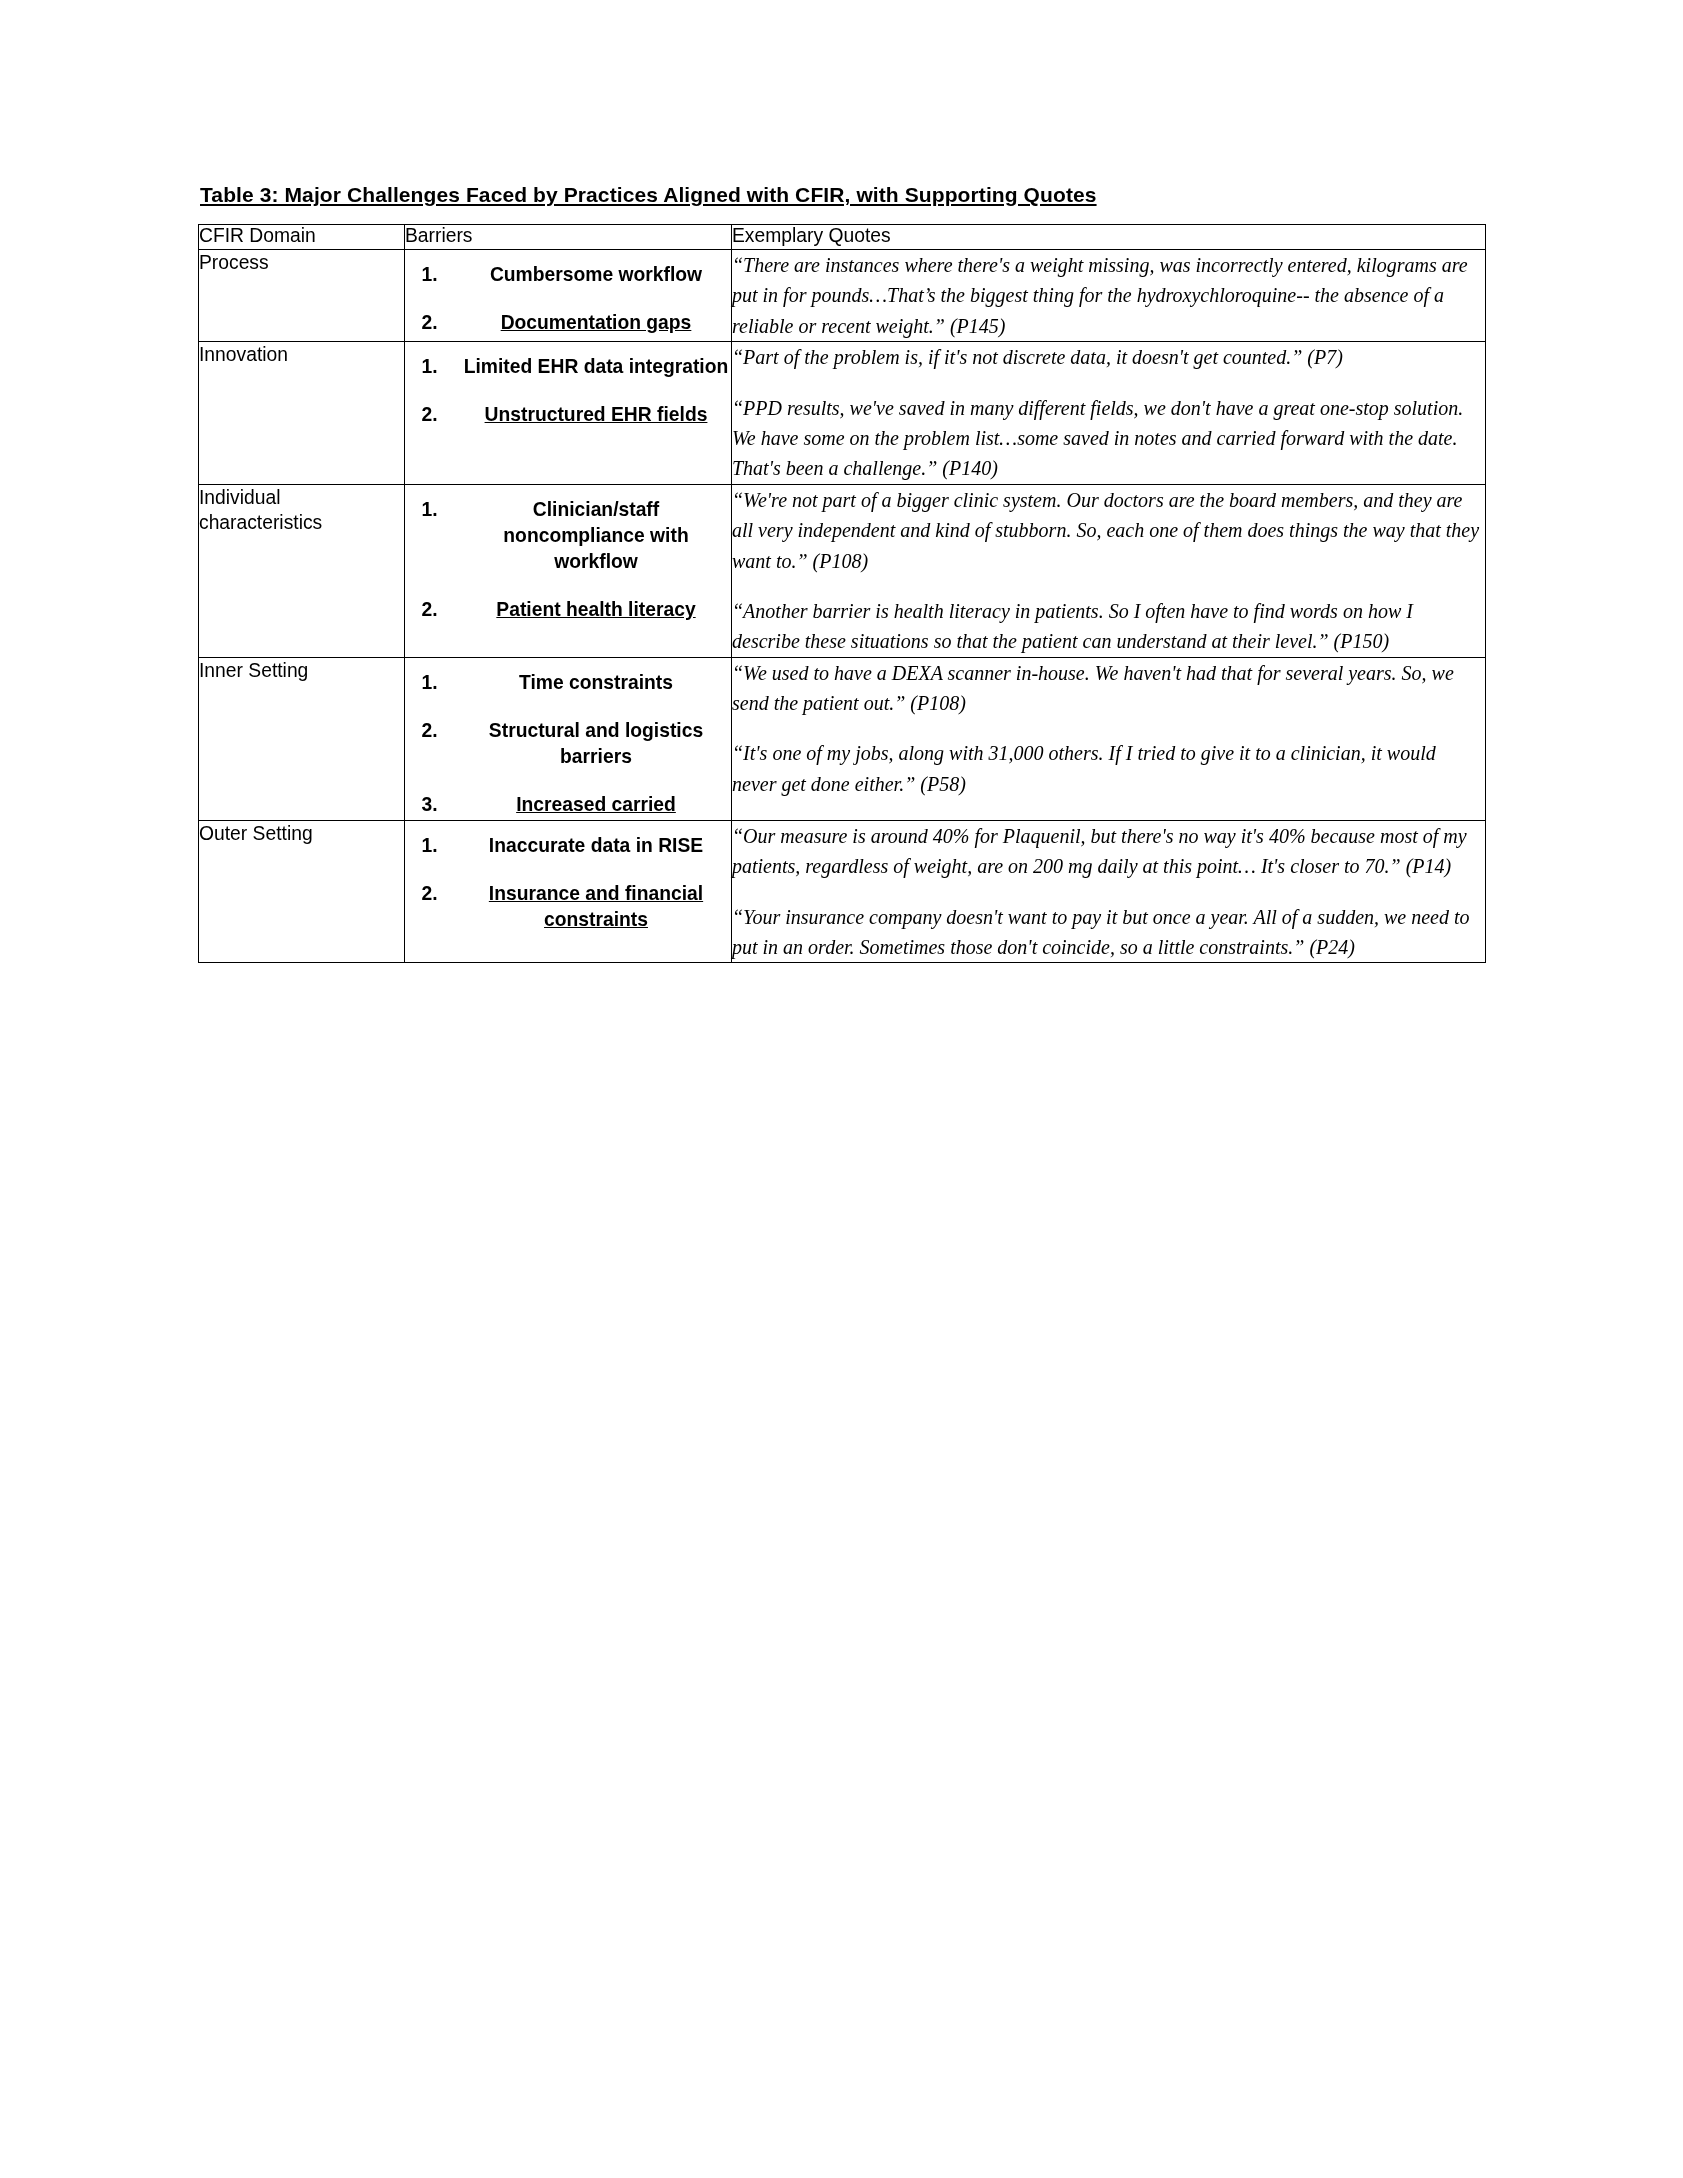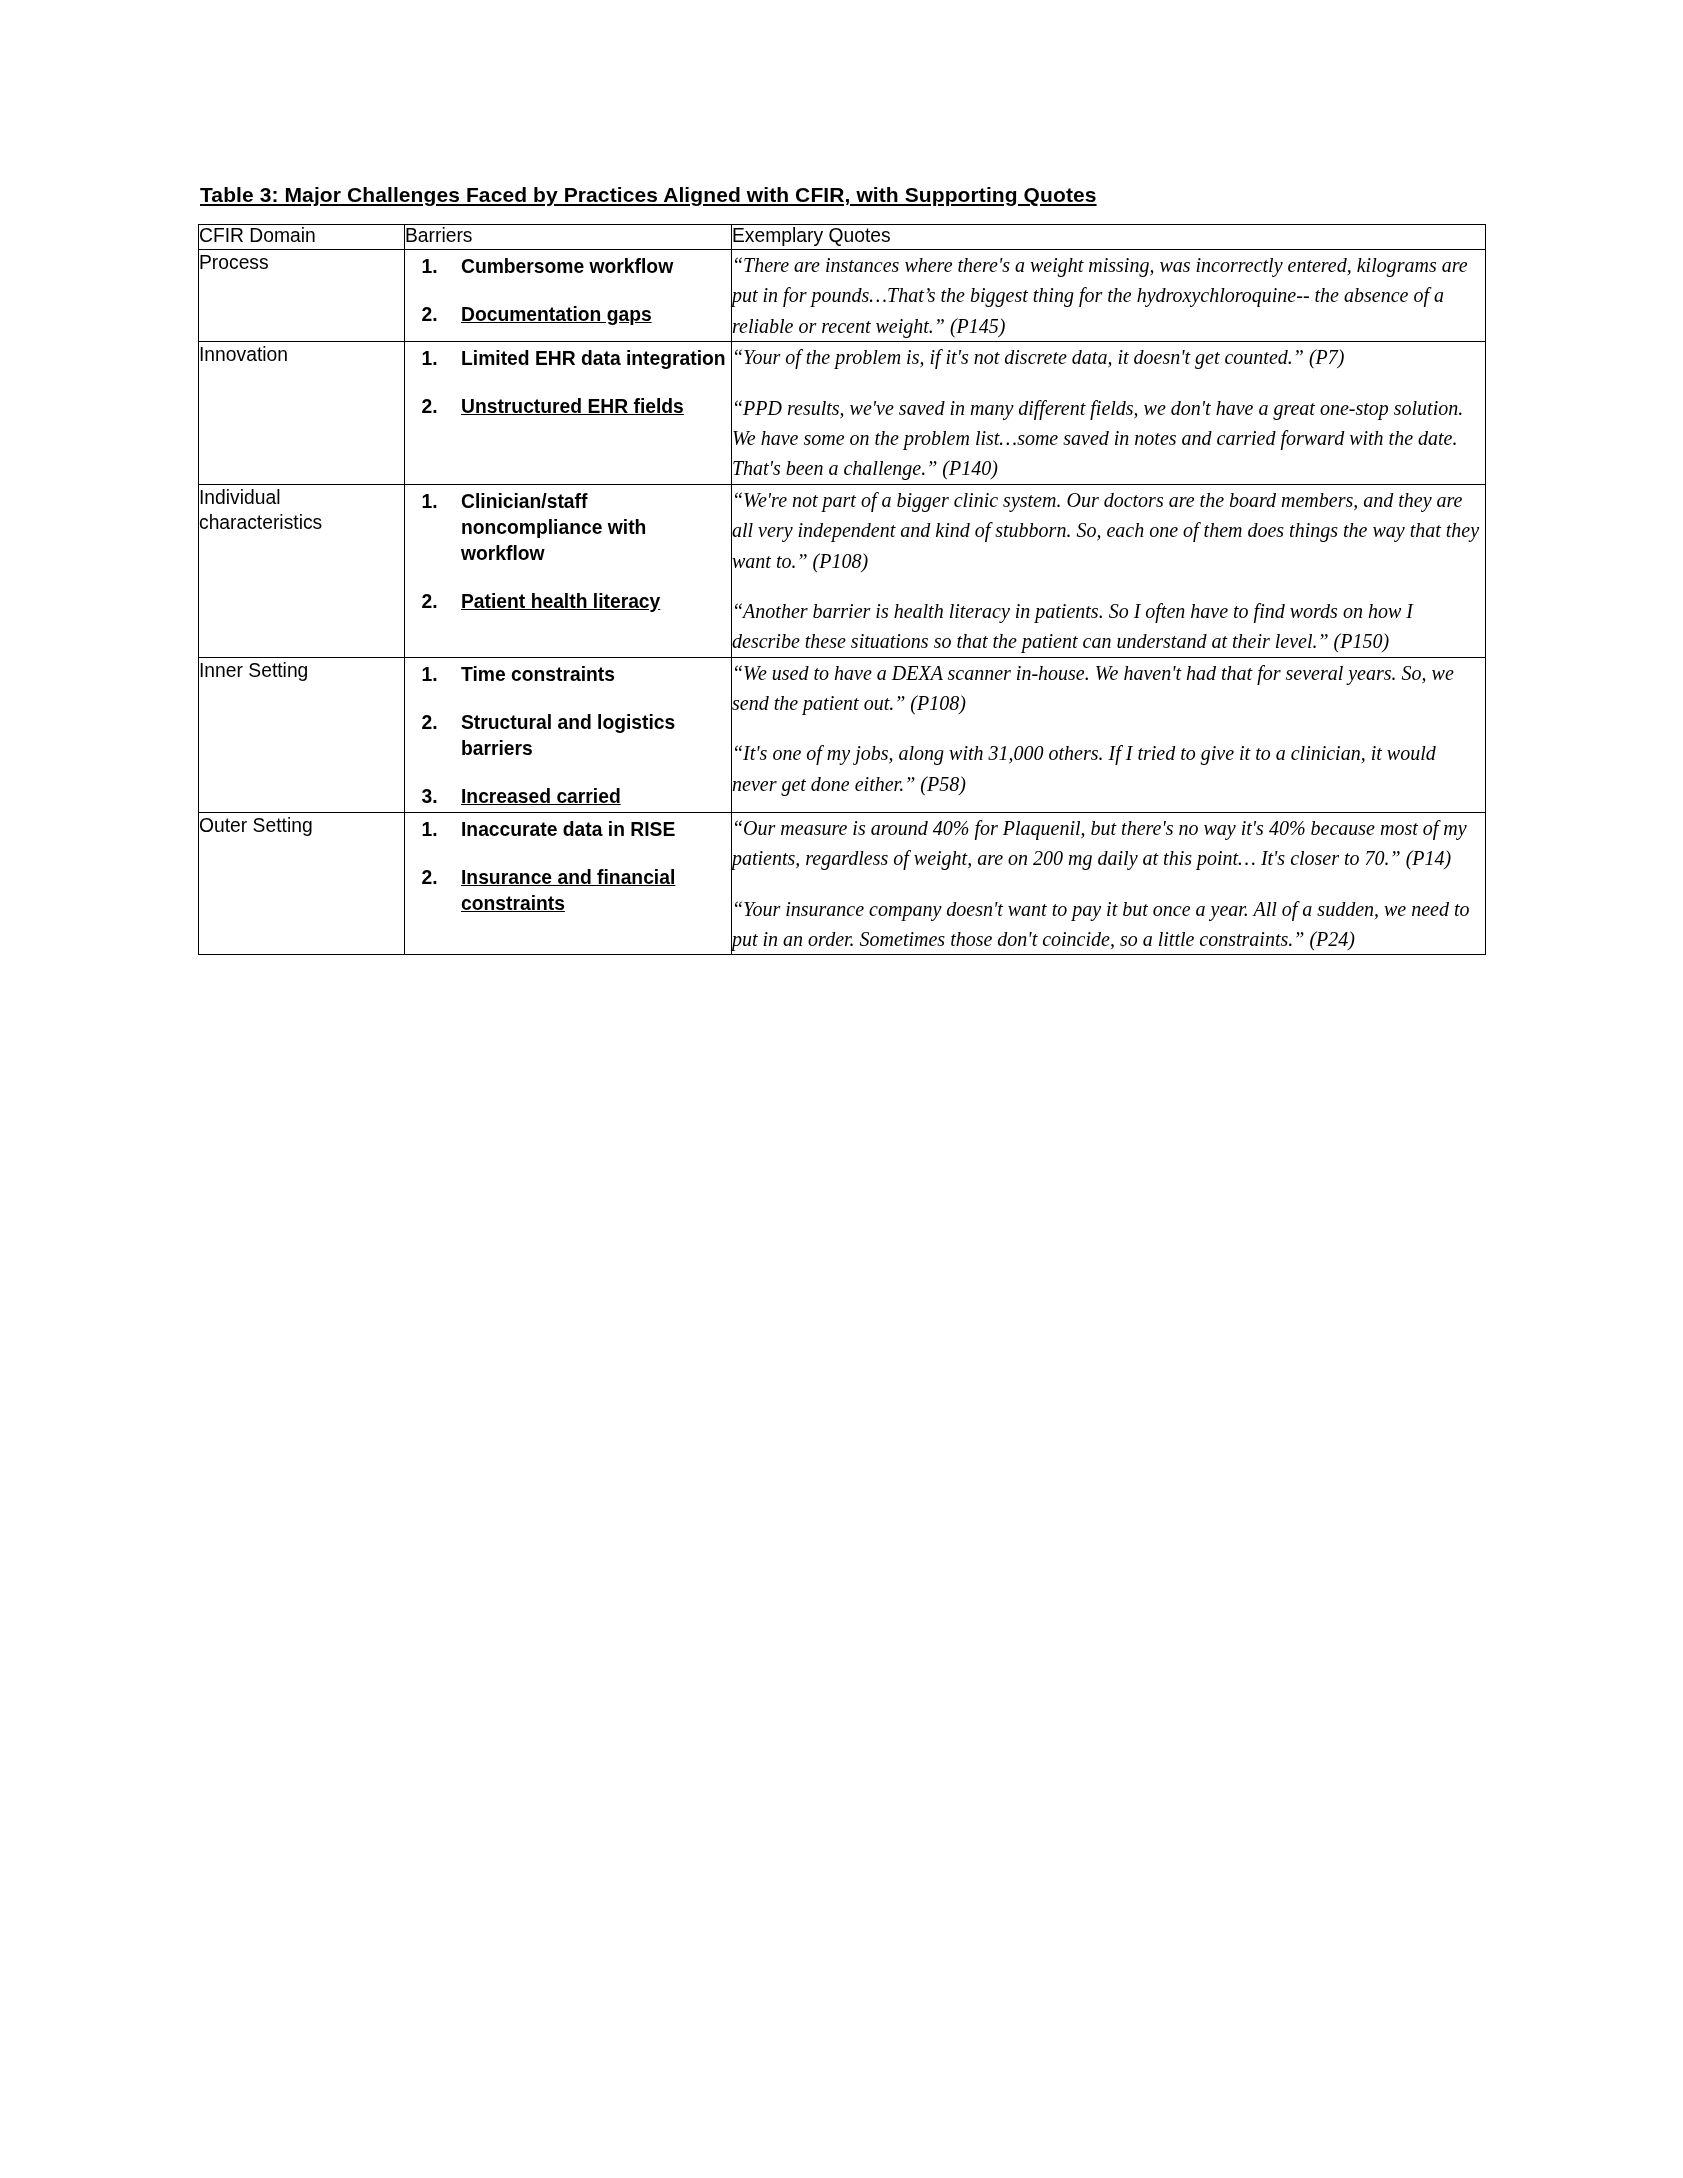--- a/index.html
+++ b/index.html
@@ -69,23 +69,24 @@
   }
   ol.barrier-list {
     margin: 0;
     padding: 0 0 0 38px;
     list-style: decimal;
     font-family: "Liberation Sans", sans-serif;
     font-size: 19.3px;
     font-weight: bold;
   }
   ol.barrier-list li {
-    margin: 4px 0 22px 0;
+    margin: 12px 0 22px 0;
     padding-left: 18px;
     line-height: 1.35;
+    text-align: center;
   }
   ol.barrier-list li:last-child { margin-bottom: 2px; text-decoration: underline; }
 
   .quotes-cell {
     padding: 10px 4px 12px 6px;
   }
   .quote {
     font-family: "Liberation Serif", serif;
     font-style: italic;
     font-size: 20px;
@@ -133,21 +134,21 @@
           <td class="domain-cell">
             <span class="dline">Innovation</span>
           </td>
           <td class="barriers-cell">
             <ol class="barrier-list">
               <li>Limited EHR data integration</li>
               <li>Unstructured EHR fields</li>
             </ol>
           </td>
           <td class="quotes-cell">
-            <p class="quote">“Your of the problem is, if it's not discrete data, it doesn't get counted.” (P7)</p>
+            <p class="quote">“Part of the problem is, if it's not discrete data, it doesn't get counted.” (P7)</p>
             <p class="quote">“PPD results, we've saved in many different fields, we don't have a great one-stop solution. We have some on the problem list…some saved in notes and carried forward with the date. That's been a challenge.” (P140)</p>
           </td>
         </tr>
         <tr>
           <td class="domain-cell">
             <span class="dline">Individual</span>
             <span class="dline">characteristics</span>
           </td>
           <td class="barriers-cell">
             <ol class="barrier-list">

